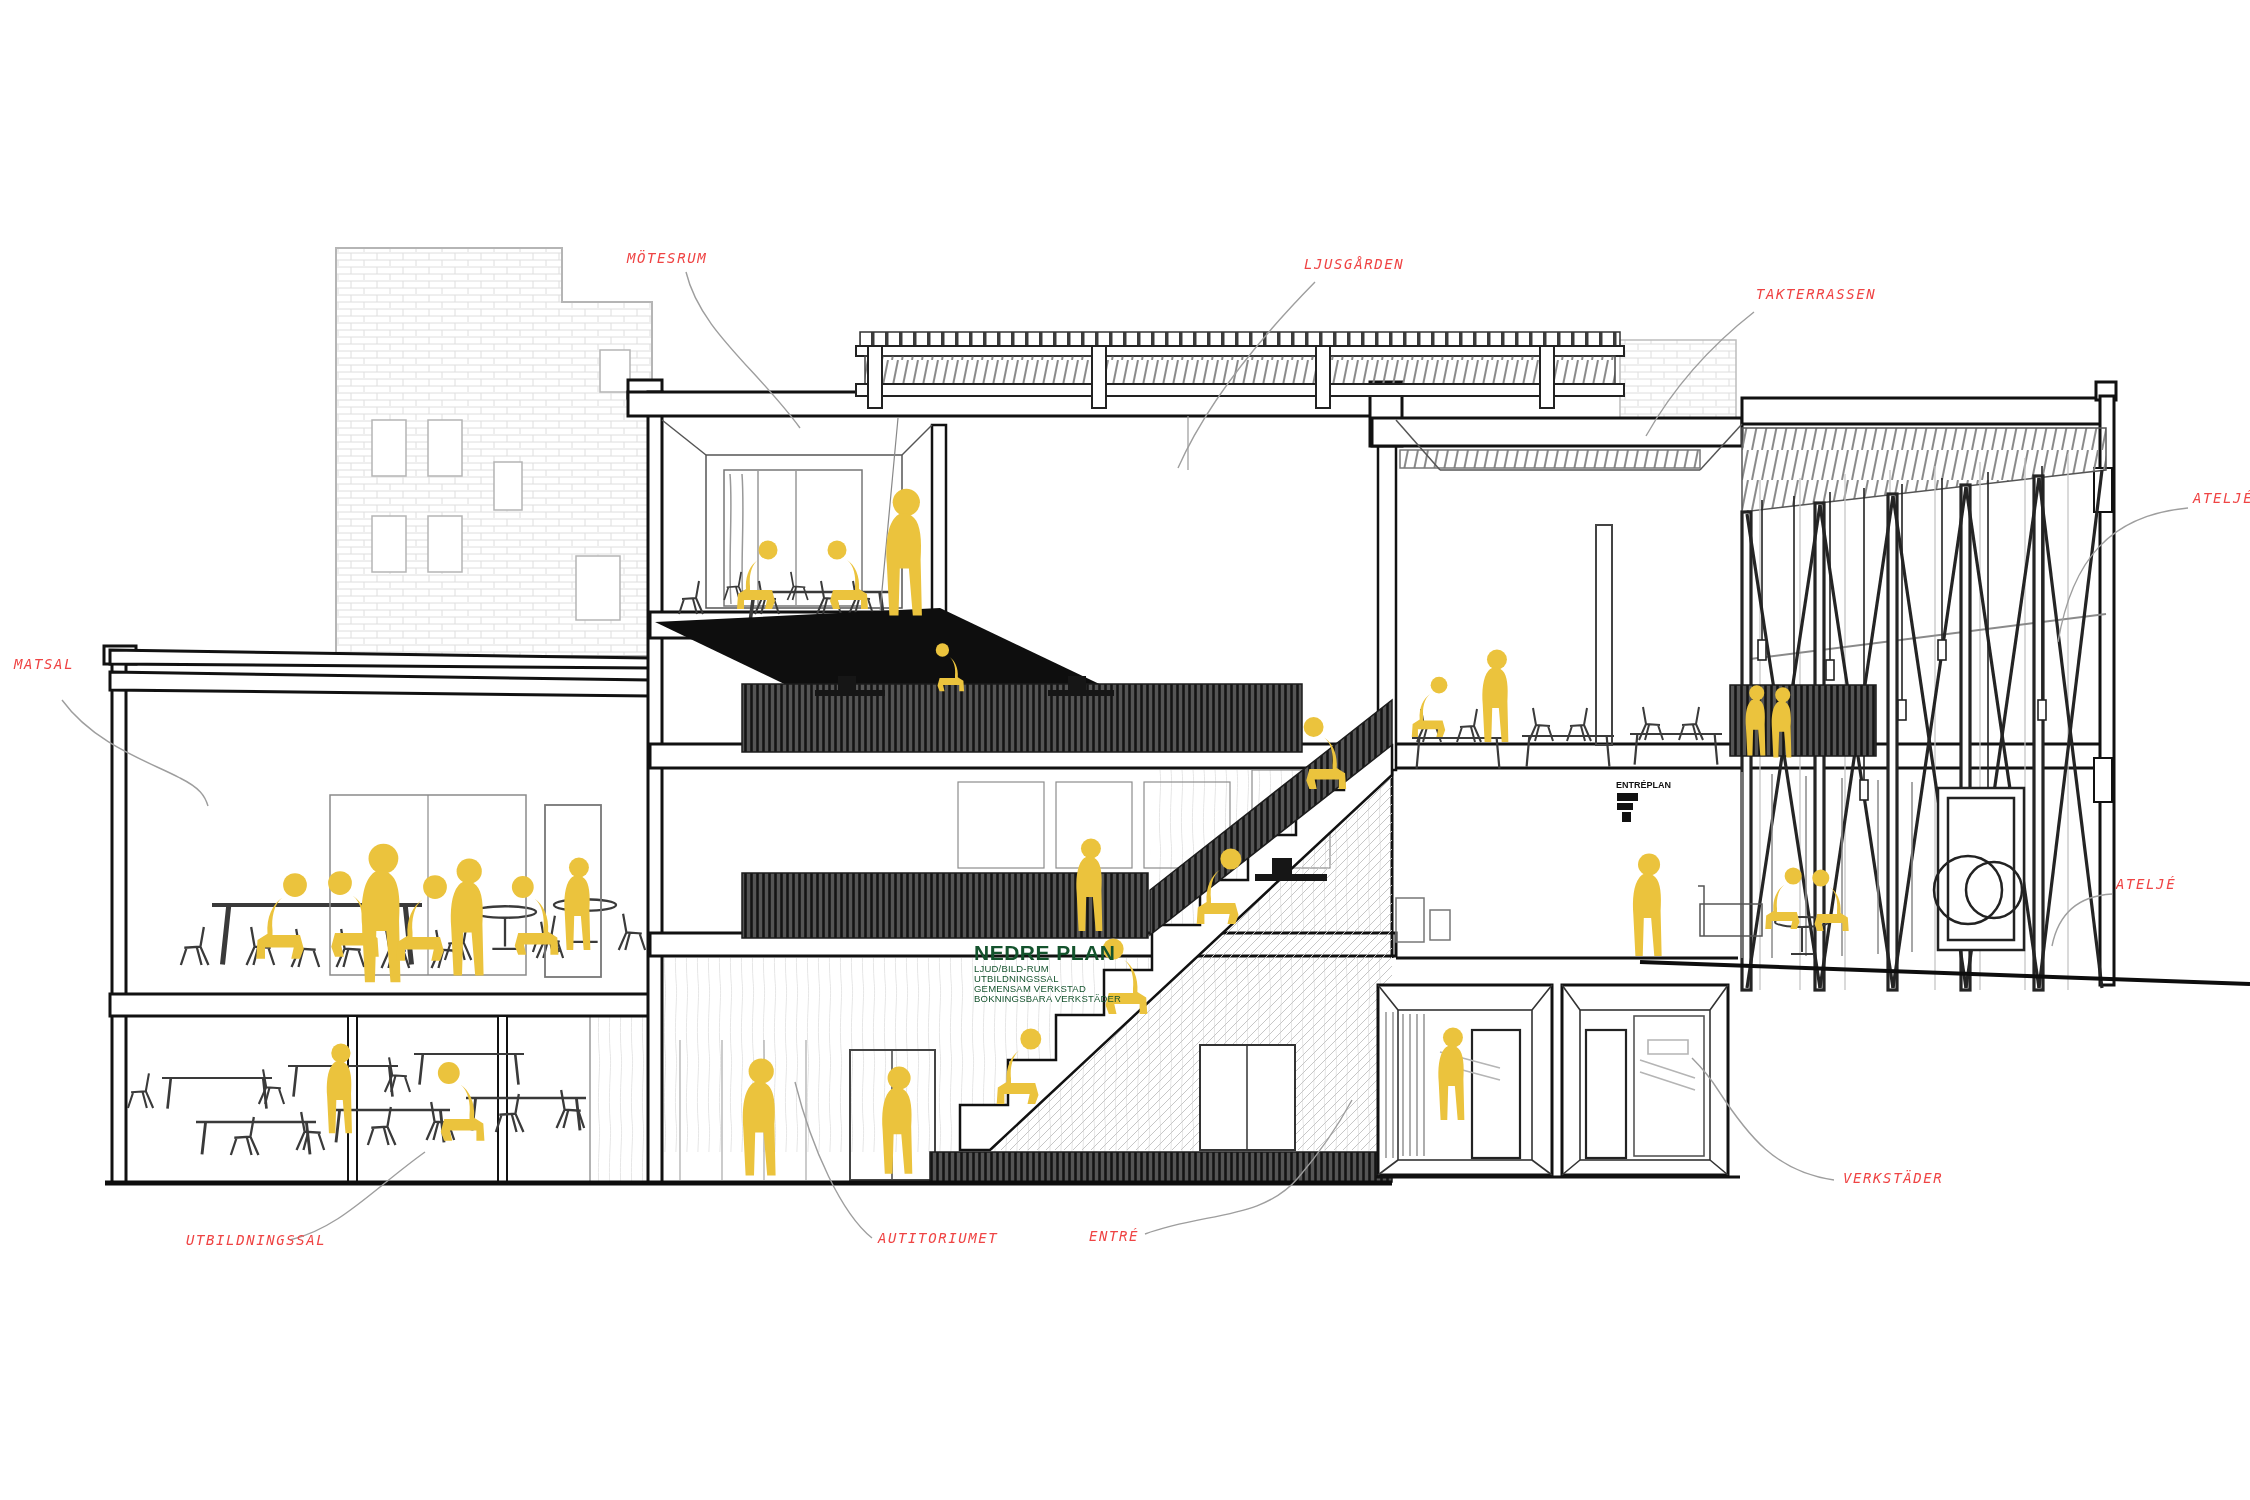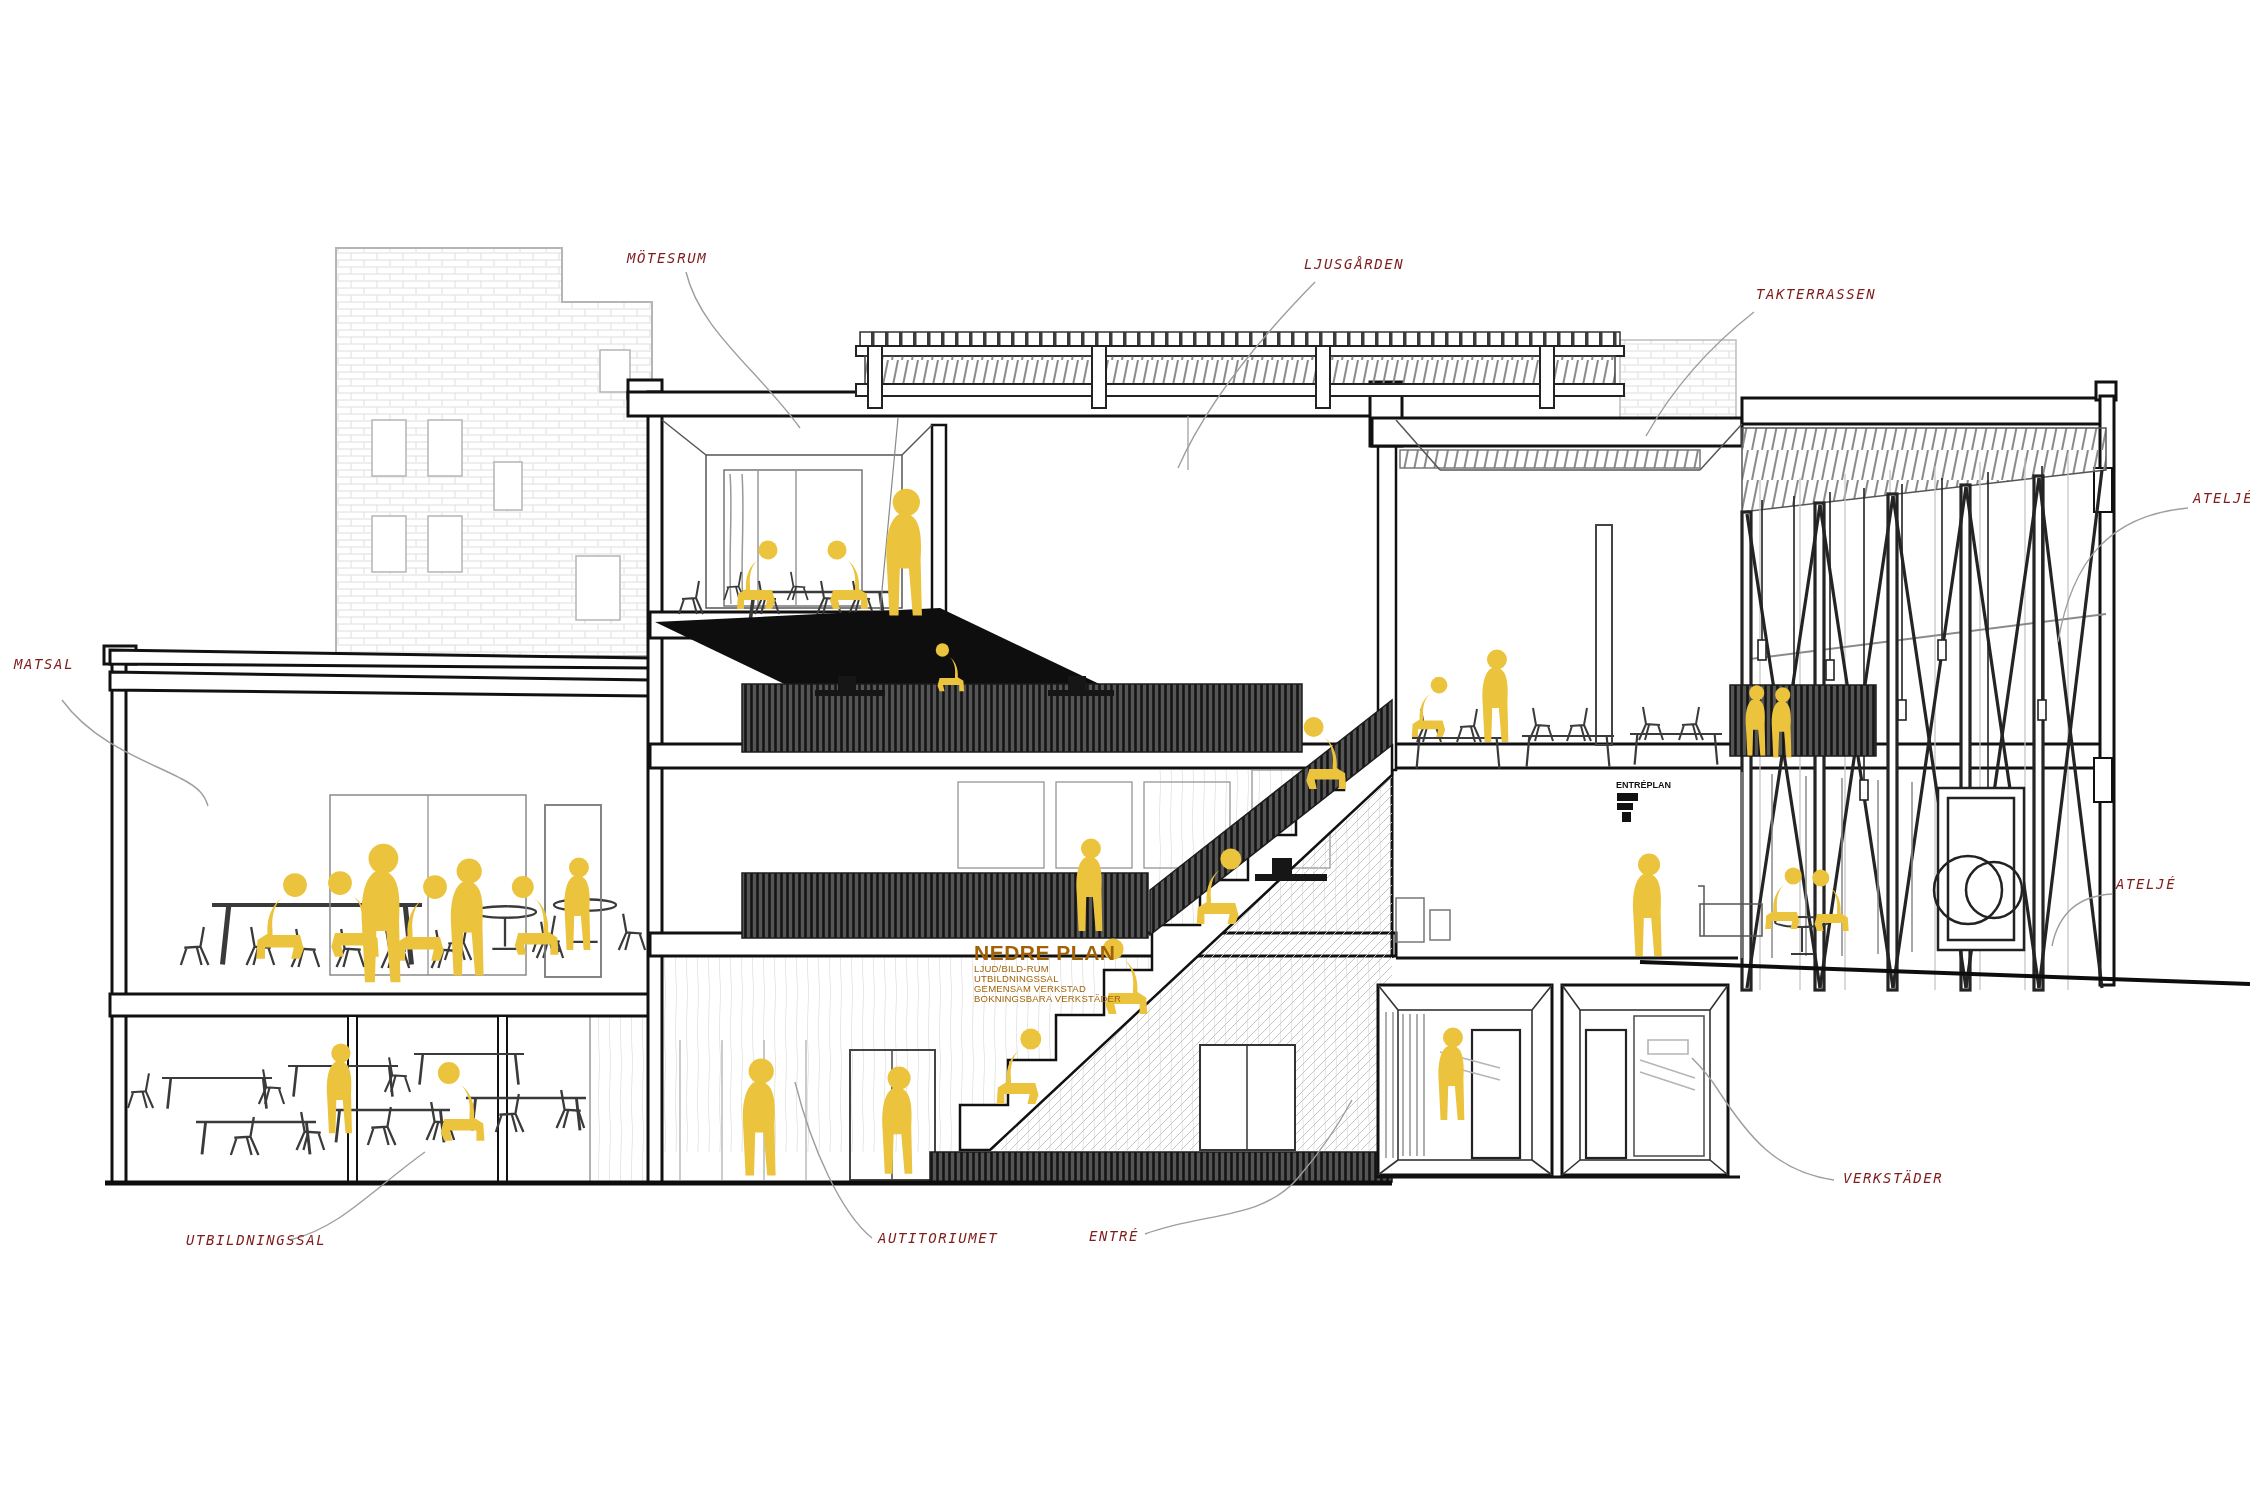--- a/index.html
+++ b/index.html
@@ -1,21 +1,21 @@
 <!DOCTYPE html>
 <html><head>
 <meta charset="utf-8">
 <style>
   html,body{margin:0;padding:0;background:#ffffff;}
   #canvas{position:relative;width:2250px;height:1500px;background:#ffffff;overflow:hidden;
           font-family:"Liberation Sans",sans-serif;}
   #canvas svg{position:absolute;left:0;top:0;}
   .callout{position:absolute;font-family:"DejaVu Sans Mono",monospace;font-style:italic;
-           font-size:14px;letter-spacing:1.6px;color:#7f1d1d;white-space:nowrap;}
-  .plan-note{position:absolute;left:974px;top:942px;color:#a16207;}
+           font-size:14px;letter-spacing:1.6px;color:#ef4444;white-space:nowrap;}
+  .plan-note{position:absolute;left:974px;top:942px;color:#14532d;}
   .plan-note .pn-title{font-weight:bold;font-size:21px;letter-spacing:.5px;line-height:22px;}
   .plan-note .pn-line{font-weight:normal;font-size:9.5px;line-height:10px;letter-spacing:.2px;}
 </style>
 </head>
 <body>
 
 <div id="canvas">
 
 <svg width="2250" height="1500" viewBox="0 0 2250 1500">
   <defs>

